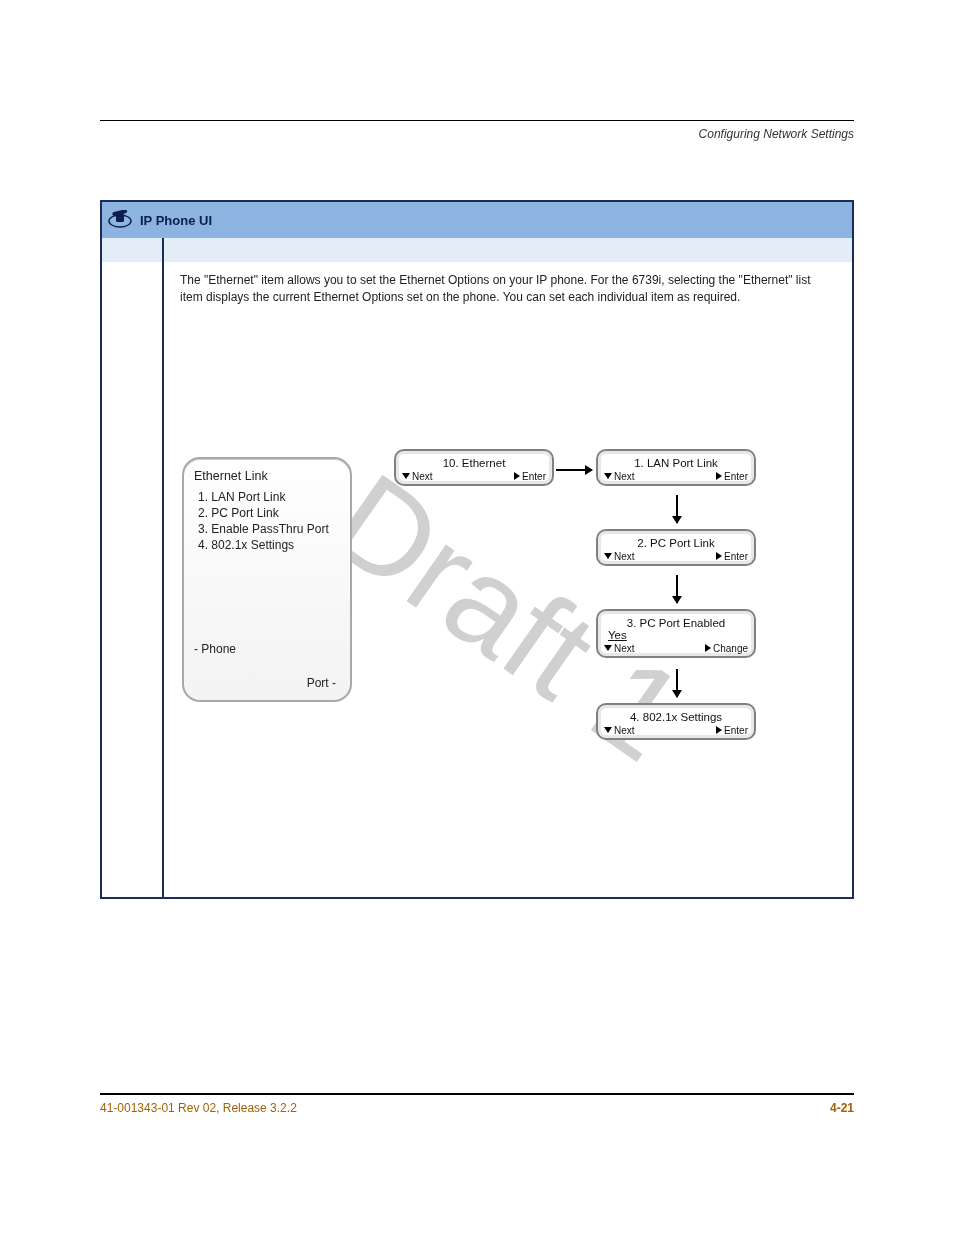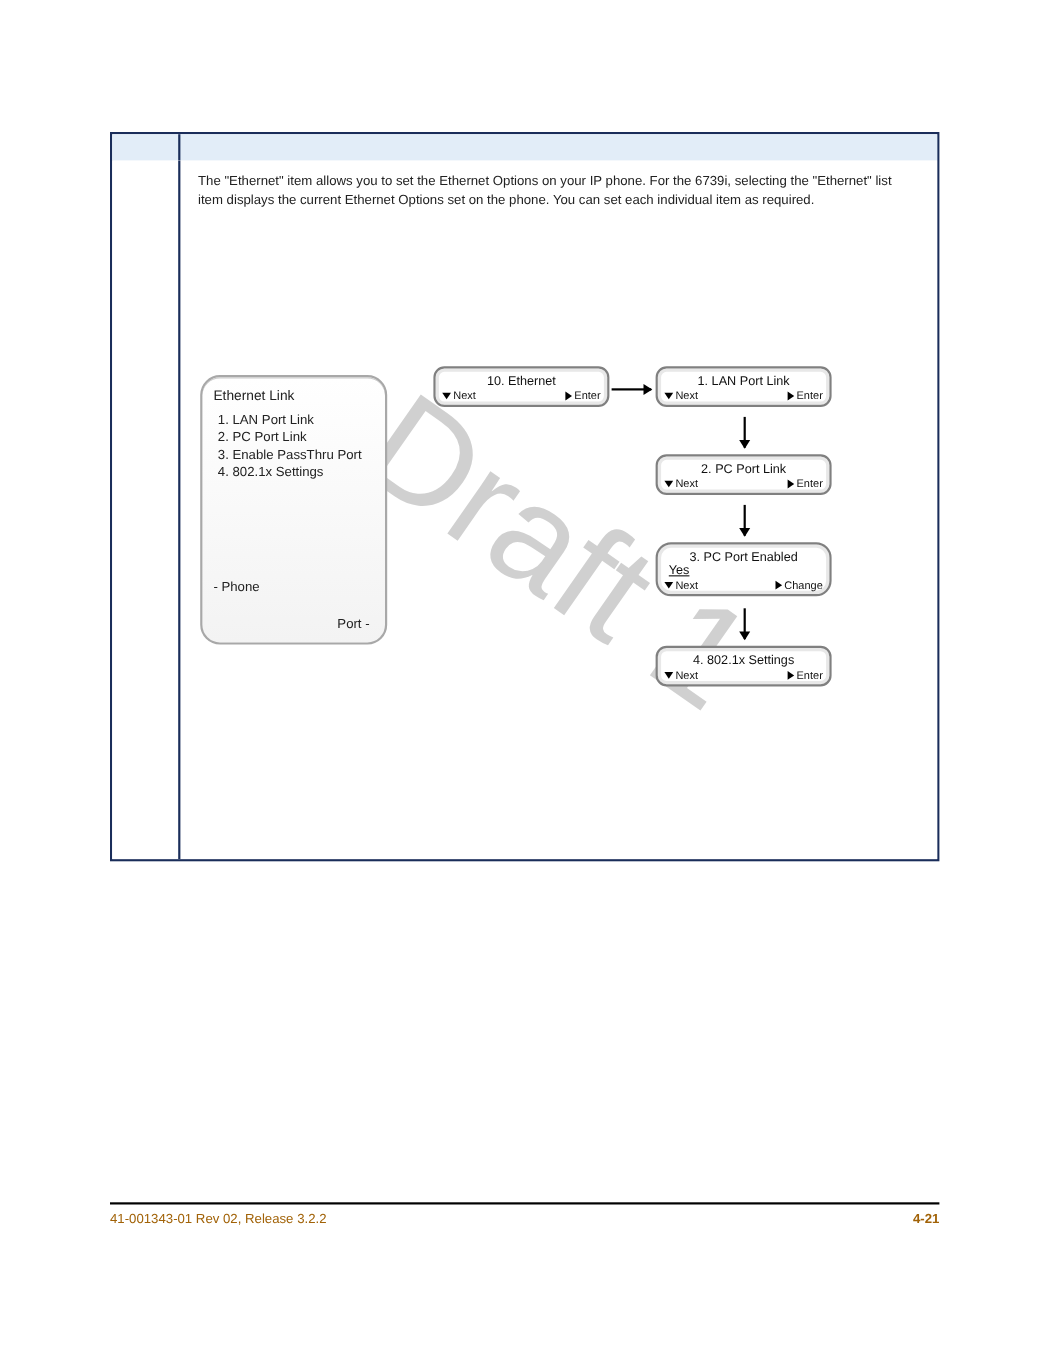--- a/index.html
+++ b/index.html
@@ -172,22 +172,36 @@
     font-size: 12px;
     color: #a16207;
   }
   .footer-area .fl { float: left; }
   .footer-area .fr { float: right; font-weight: bold; }
 </style>
 </head>
 <body>
 
 <div class="page-content">
+  <div class="header-area">
+    <span class="header-left"></span>
+    <span class="header-right">Configuring Network Settings</span>
+  </div>
 
   <div class="table-frame">
+    <div class="caption-row">
+      <span class="phone-icon">
+        <svg width="24" height="18" viewBox="0 0 24 18">
+          <ellipse cx="12" cy="11" rx="11" ry="6" fill="none" stroke="#0b1f4a" stroke-width="1.4"></ellipse>
+          <rect x="8" y="4" width="8" height="8" rx="1.2" fill="#0b1f4a"></rect>
+          <rect x="4" y="2.5" width="15" height="4" rx="2" transform="rotate(-14 4 2.5)" fill="#0b1f4a"></rect>
+        </svg>
+      </span>
+      <span class="caption-text">IP Phone UI</span>
+    </div>
     <div class="row2">
       <div class="c1"></div>
       <div class="c2 divider-v"></div>
     </div>
     <div class="row3">
       <div class="c1"></div>
       <div class="c2 divider-v">
 
         <div class="body-text">The "Ethernet" item allows you to set the Ethernet Options on your IP phone. For the 6739i, selecting the "Ethernet" list item displays the current Ethernet Options set on the phone. You can set each individual item as required.</div>
 
@@ -246,21 +260,21 @@
                 </span>
               <span class="br">
                   <span class="tri-right"></span>
                   <span>Enter</span>
                 </span>
             </div>
           </div>
 
           <div class="arrow-v" style="left:512px; top:238px; height:28px;"></div>
 
-          <div class="node" style="left:432px; top:272px;border-radius:14px;">
+          <div class="node" style="left:432px; top:272px;">
             <div class="nt">3.  PC Port Enabled</div>
             <div class="nsub">Yes</div>
             <div class="nb">
               <span class="bl">
                   <span class="tri-down"></span>
                   <span>Next</span>
                 </span>
               <span class="br">
                   <span class="tri-right"></span>
                   <span>Change</span>

